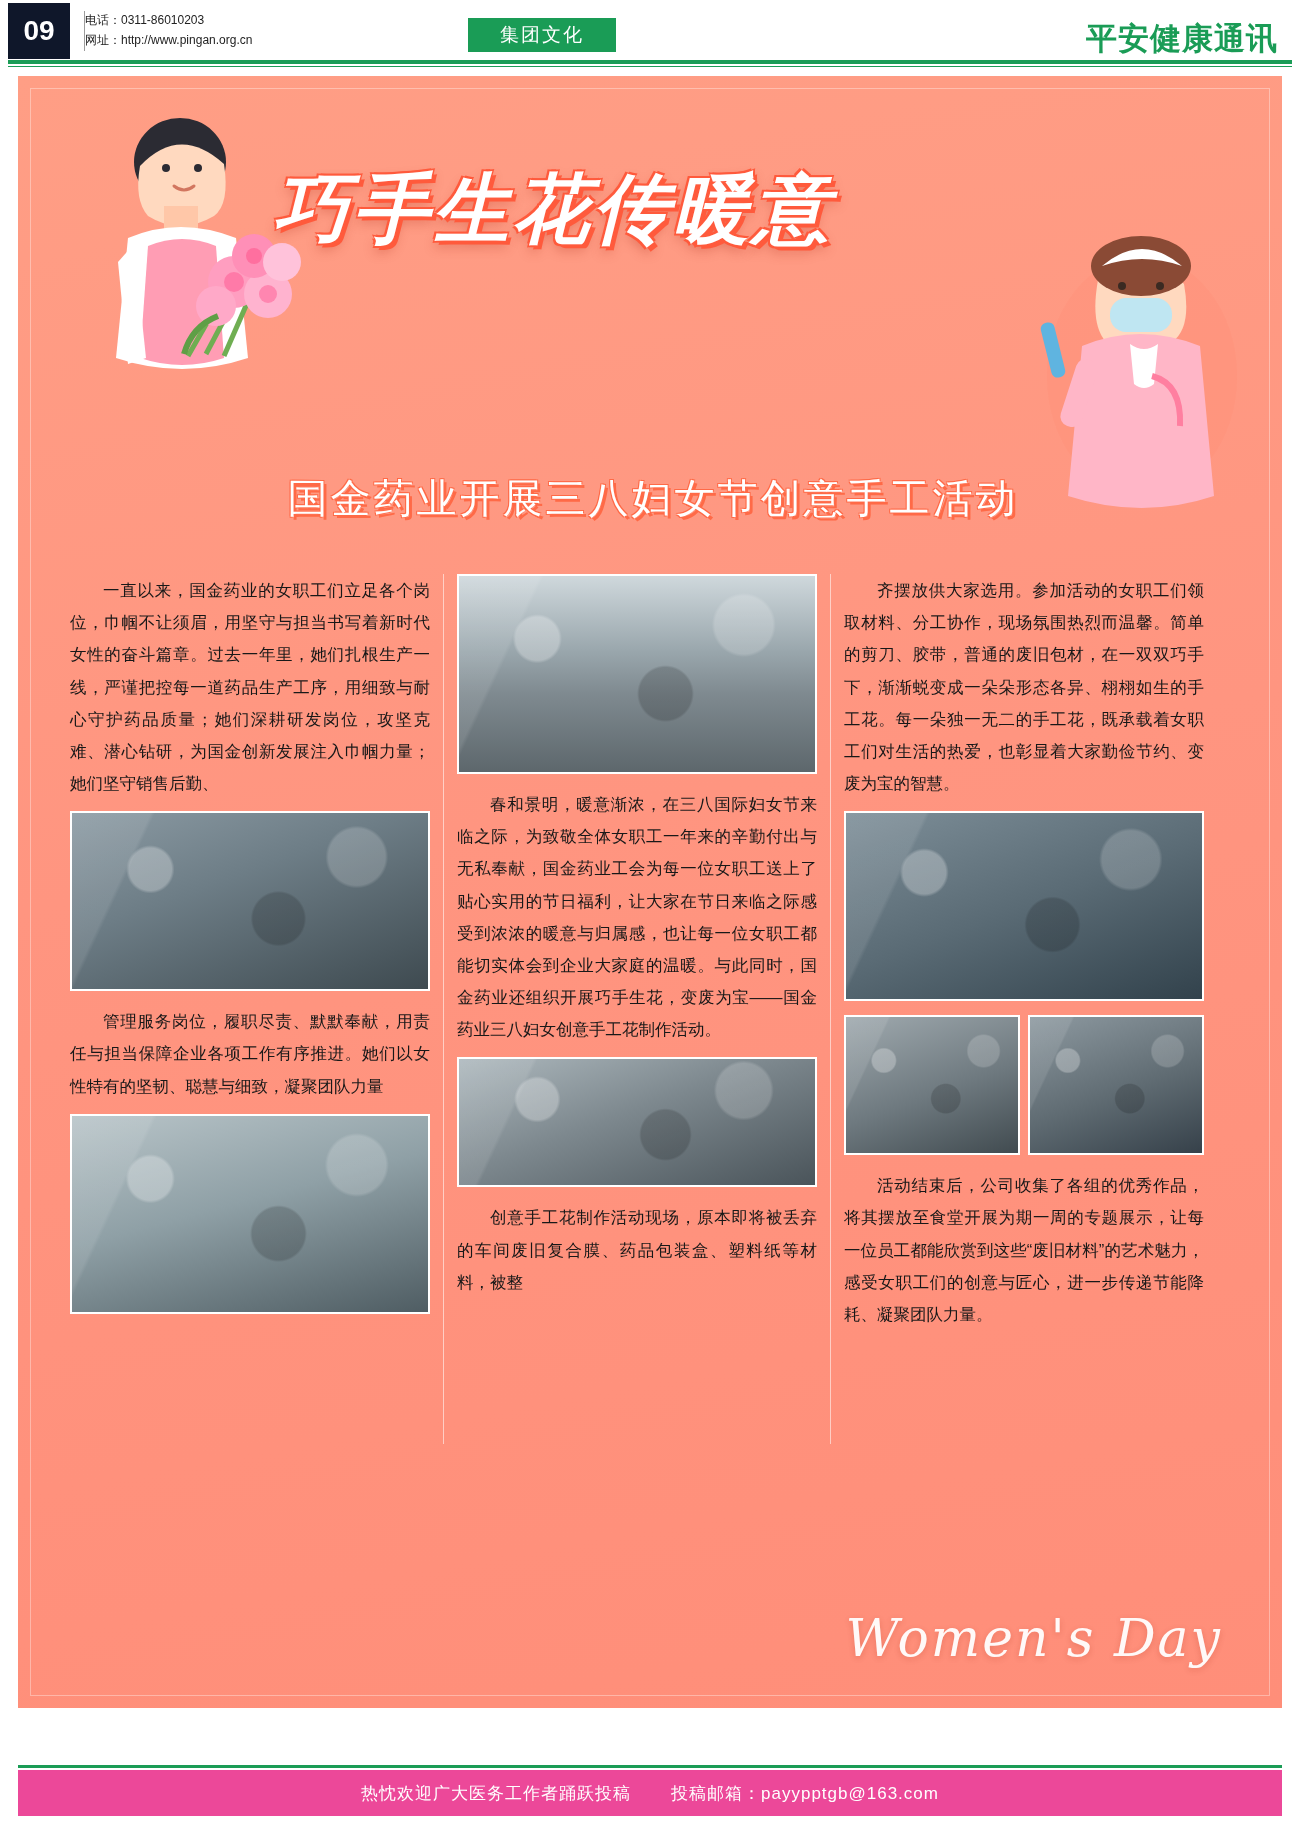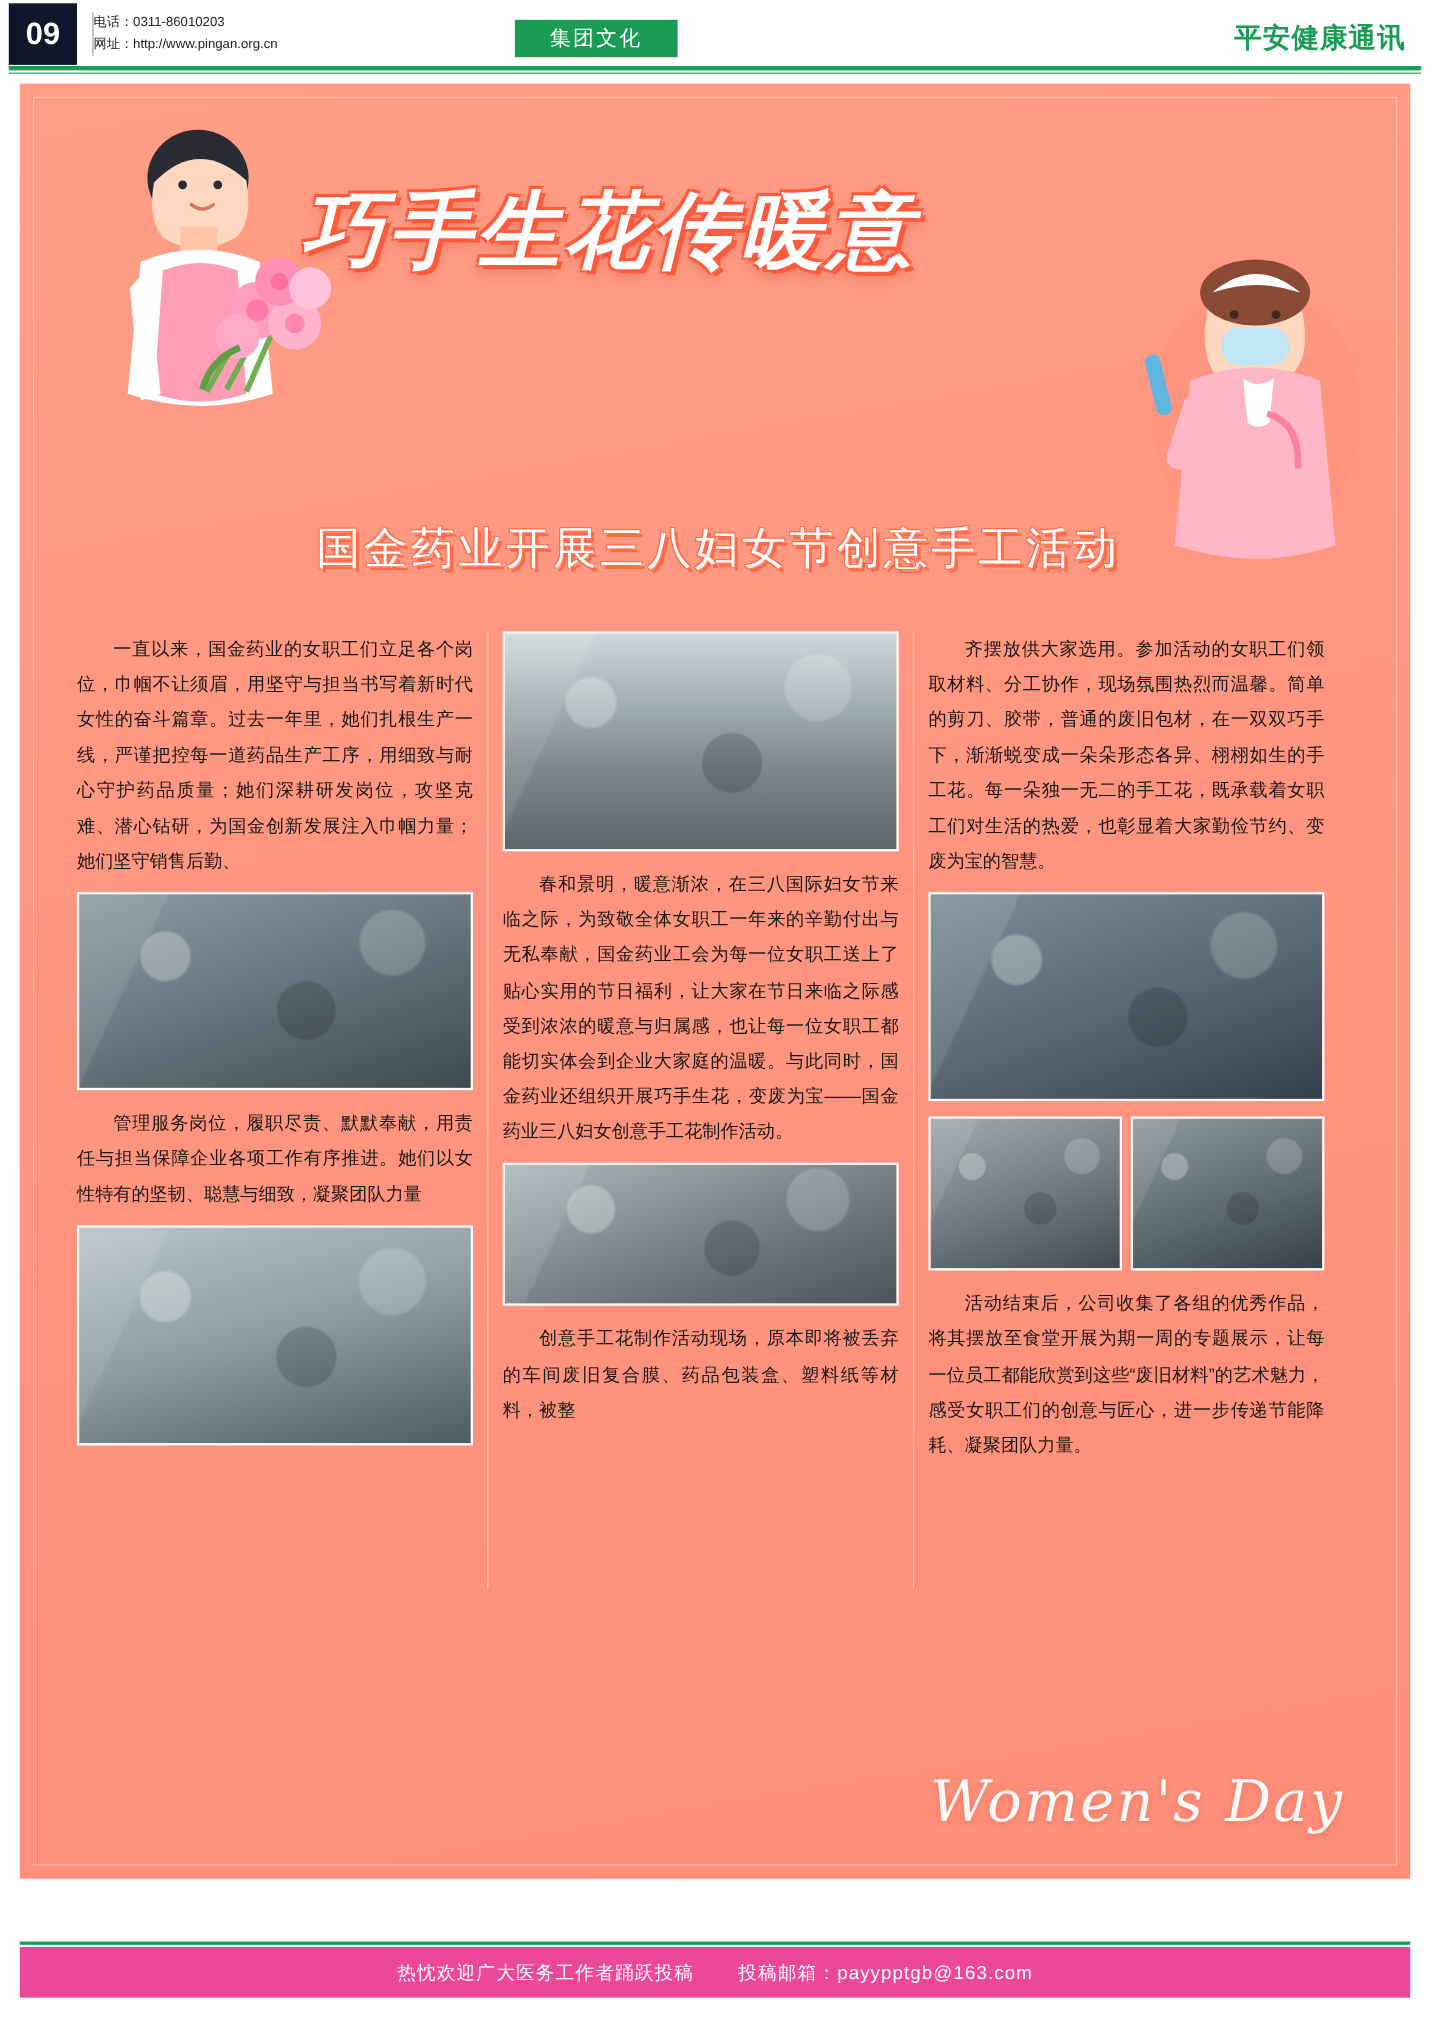--- a/index.html
+++ b/index.html
@@ -26,21 +26,21 @@
     font-size:12px;line-height:1.65;color:#222;
   }
   .section-tag{
     position:absolute;left:468px;top:18px;
     width:148px;height:34px;background:#1a9c56;color:#fff;
     font-size:19px;letter-spacing:2px;
     display:flex;align-items:center;justify-content:center;
   }
   .brand{
     position:absolute;right:22px;top:18px;
-    color:#1a9c56;font-size:25px;font-weight:bold;letter-spacing:1px;
+    color:#1a9c56;font-size:31px;font-weight:bold;letter-spacing:1px;
     font-family:"DejaVu Serif","Liberation Serif",serif;
   }
   .rule-green{
     position:absolute;left:8px;top:60px;width:1284px;height:4px;background:#1a9c56;
   }
   .rule-green.thin{top:66px;height:1px;background:#1a9c56;}
 
   
   .poster{
     position:absolute;left:18px;top:76px;width:1264px;height:1632px;

